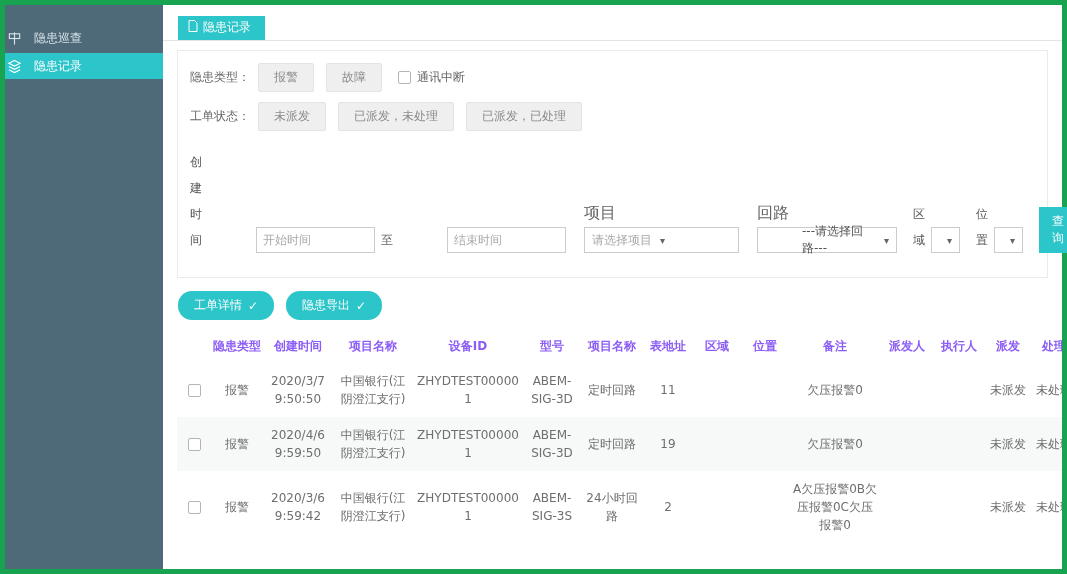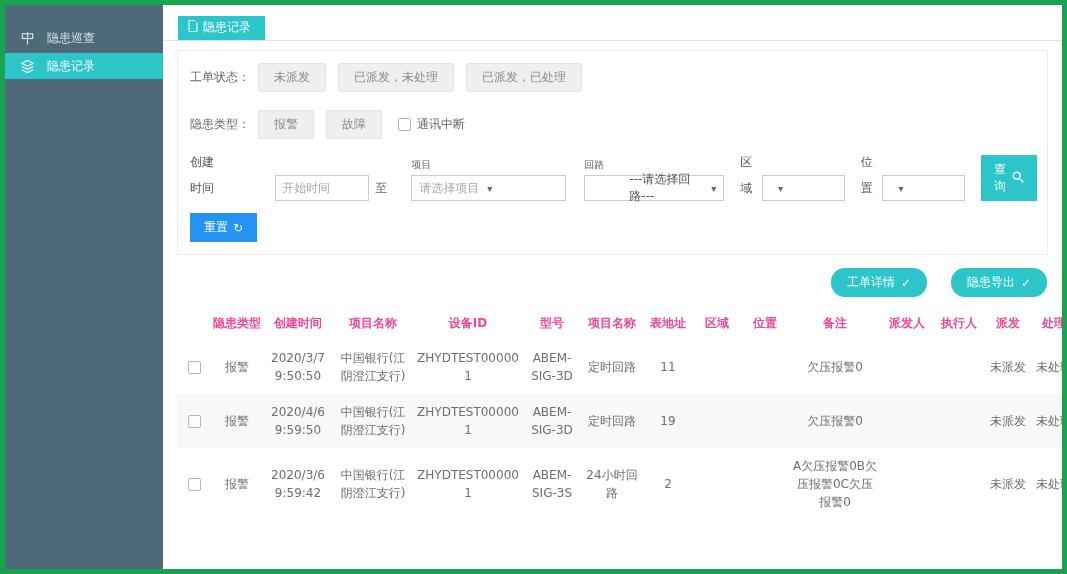--- a/index.html
+++ b/index.html
@@ -2,65 +2,65 @@
 <html><head>
 <meta charset="utf-8">
 <style>
   html,body{margin:0;padding:0;width:1067px;height:574px;overflow:hidden;
     font-family:"DejaVu Sans","Liberation Sans",sans-serif;background:#fff;}
   *{box-sizing:border-box;}
   .frame{width:1067px;height:574px;border:5px solid #18a351;display:flex;background:#fff;}
 
   
   .sidebar{width:158px;background:#4e6a79;flex:none;padding-top:20px;}
-  .side-item{display:flex;align-items:center;height:26px;padding-left:14px;
+  .side-item{display:flex;align-items:center;height:26px;padding-left:1px;
     color:#d9e5ea;font-size:12px;cursor:pointer;margin-bottom:2px;}
   .side-item .ic{width:16px;height:16px;margin-right:12px;display:flex;align-items:center;justify-content:center;}
   .side-item.active{background:#2cc5c9;color:#fff;}
 
   
   .main{flex:1;display:flex;flex-direction:column;min-width:0;}
   .tab-bar{padding:11px 0 0 15px;border-bottom:1px solid #e4e4e4;}
   .tab{display:inline-flex;align-items:center;background:#2cc5c9;color:#fff;
     font-size:12px;padding:3px 14px 4px 10px;gap:5px;}
 
   
   .filter-panel{margin:9px 14px 0 14px;border:1px solid #ebebeb;padding:12px 10px 12px 12px;}
   .f-row{display:flex;align-items:center;font-size:12px;color:#666;margin-bottom:10px;}
   .f-label{margin-right:8px;color:#666;}
   .gray-btn{background:#efefef;border:1px solid #e3e3e3;color:#8b8b8b;font-size:12px;
     padding:5px 15px;margin-right:12px;border-radius:2px;cursor:pointer;font-family:inherit;}
   .chk{width:13px;height:13px;border:1px solid #b5b5b5;border-radius:2px;background:#fff;
     display:inline-block;margin:0 6px 0 4px;vertical-align:-2px;cursor:pointer;}
-  .time-input{width:94px;height:26px;border:1px solid #ccc;font-size:12px;padding:0 6px;
+  .time-input{width:119px;height:26px;border:1px solid #ccc;font-size:12px;padding:0 6px;
     color:#555;font-family:inherit;margin-left:48px;}
   .time-input::placeholder{color:#a9a9a9;}
   .sep{margin:0 6px;color:#666;}
   .sel-group{display:flex;flex-direction:column;margin-left:18px;}
-  .sel-top-label{font-size:10px;color:#666;margin-bottom:3px;}
+  .sel-top-label{font-size:16px;color:#666;margin-bottom:3px;}
   .select{height:26px;border:1px solid #ccc;background:#fff;display:flex;align-items:center;
     font-size:12px;color:#a9a9a9;padding:0 7px;cursor:pointer;}
   .select .caret{color:#666;font-size:10px;margin-left:8px;}
   .select.dark-text{color:#555;padding-left:44px;}
   .inline-lab{font-size:12px;color:#555;margin:0 6px 0 16px;align-self:flex-end;line-height:26px;}
   .row3{align-items:flex-end;margin-bottom:12px;}
   .teal-btn{background:#2cc5c9;color:#fff;border:none;font-size:12px;padding:6px 13px;
     display:inline-flex;align-items:center;gap:6px;cursor:pointer;margin-left:16px;font-family:Liberation Sans, sans-serif;}
   .blue-btn{background:#2494f4;color:#fff;border:none;font-size:12px;padding:6px 14px;
     display:inline-flex;align-items:center;gap:5px;cursor:pointer;font-family:inherit;}
 
   
-  .actions{padding:13px 15px 10px 15px;display:flex;gap:24px;justify-content:flex-end;}
+  .actions{padding:13px 26px 10px 15px;display:flex;gap:12px;}
   .pill{background:#2cc5c9;color:#fff;border:none;border-radius:14px;font-size:12px;
     padding:6px 16px;display:inline-flex;align-items:center;gap:6px;cursor:pointer;font-family:inherit;}
 
   
   .tbl-wrap{padding:0 14px;flex:1;overflow:hidden;}
   table{width:100%;border-collapse:collapse;table-layout:fixed;font-size:12px;}
-  th{color:#ec4899;font-weight:bold;padding:8px 2px;text-align:center;white-space:nowrap;overflow:hidden;}
+  th{color:#8b5cf6;font-weight:bold;padding:8px 2px;text-align:center;white-space:nowrap;overflow:hidden;}
   td{color:#6e6e6e;padding:9px 3px;text-align:center;vertical-align:middle;word-wrap:break-word;line-height:1.5;}
   tbody tr:nth-child(even){background:#f7f8f8;}
   .cb{width:13px;height:13px;border:1px solid #b5b5b5;border-radius:2px;background:#fff;margin:0 auto;cursor:pointer;}
   col.c-check{width:34px}col.c-type{width:52px}col.c-created{width:70px}col.c-project{width:80px}
   col.c-device{width:110px}col.c-model{width:58px}col.c-circuit{width:62px}col.c-meter{width:50px}
   col.c-area{width:48px}col.c-loc{width:48px}col.c-remark{width:92px}col.c-disp{width:52px}
   col.c-exec{width:52px}col.c-dstat{width:46px}col.c-hstat{width:46px}
 </style>
 </head>
 <body>
@@ -101,39 +101,40 @@
           <svg width="10" height="12" viewBox="0 0 10 12">
               <path d="M1 .5h5.5L9 3v8.5H1z" fill="none" stroke="#fff"></path>
             </svg>
         </span>
         <span>隐患记录</span>
       </span>
     </div>
 
     <div class="filter-panel">
 
-      <div class="f-row" style="margin-bottom:18px">
-        <span class="f-label">工单状态：</span>
-        <button class="gray-btn">未派发</button>
-        <button class="gray-btn">已派发，未处理</button>
-        <button class="gray-btn">已派发，已处理</button>
-      </div>
-
       <div class="f-row">
         <span class="f-label">隐患类型：</span>
         <button class="gray-btn">报警</button>
         <button class="gray-btn">故障</button>
         <span class="chk"></span>
         <span>通讯中断</span>
       </div>
 
+      <div class="f-row" style="margin-bottom:18px">
+        <span class="f-label">工单状态：</span>
+        <button class="gray-btn">未派发</button>
+        <button class="gray-btn">已派发，未处理</button>
+        <button class="gray-btn">已派发，已处理</button>
+      </div>
+
       <div class="f-row row3">
         <span class="inline-lab" style="margin-left:0">创建时间</span>
         <input class="time-input" placeholder="开始时间" style="">
         <span class="sep" style="align-self:flex-end;line-height:26px">至</span>
+        <input class="time-input" placeholder="结束时间" style="">
 
         <div class="sel-group">
           <span class="sel-top-label">项目</span>
           <div class="select" style="width:155px">
             <span>请选择项目</span>
             <span class="caret">▾</span>
           </div>
         </div>
 
         <div class="sel-group">
@@ -160,26 +161,20 @@
           <span>查询</span>
           <span>
             <svg width="12" height="12" viewBox="0 0 14 14">
                 <circle cx="5.5" cy="5.5" r="4" fill="none" stroke="#fff" stroke-width="1.6"></circle>
                 <line x1="8.8" y1="8.8" x2="13" y2="13" stroke="#fff" stroke-width="1.6"></line>
               </svg>
           </span>
         </button>
       </div>
 
-      <div>
-        <button class="blue-btn">
-          <span>重置</span>
-          <span>↻</span>
-        </button>
-      </div>
     </div>
 
     <div class="actions">
       <button class="pill">
         <span>工单详情</span>
         <span>✓</span>
       </button>
       <button class="pill">
         <span>隐患导出</span>
         <span>✓</span>

